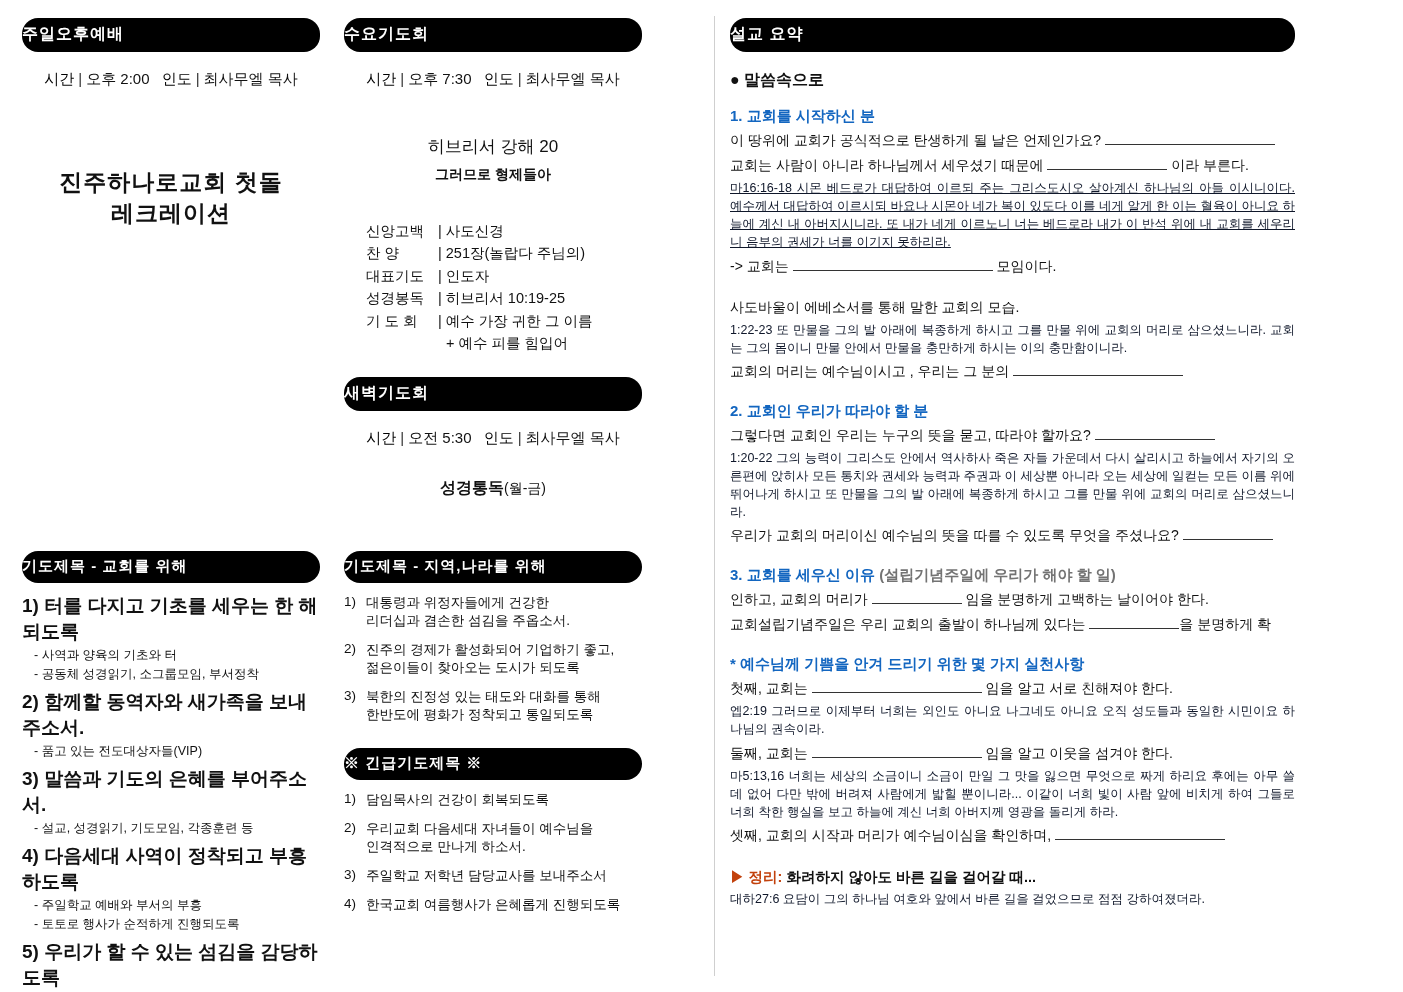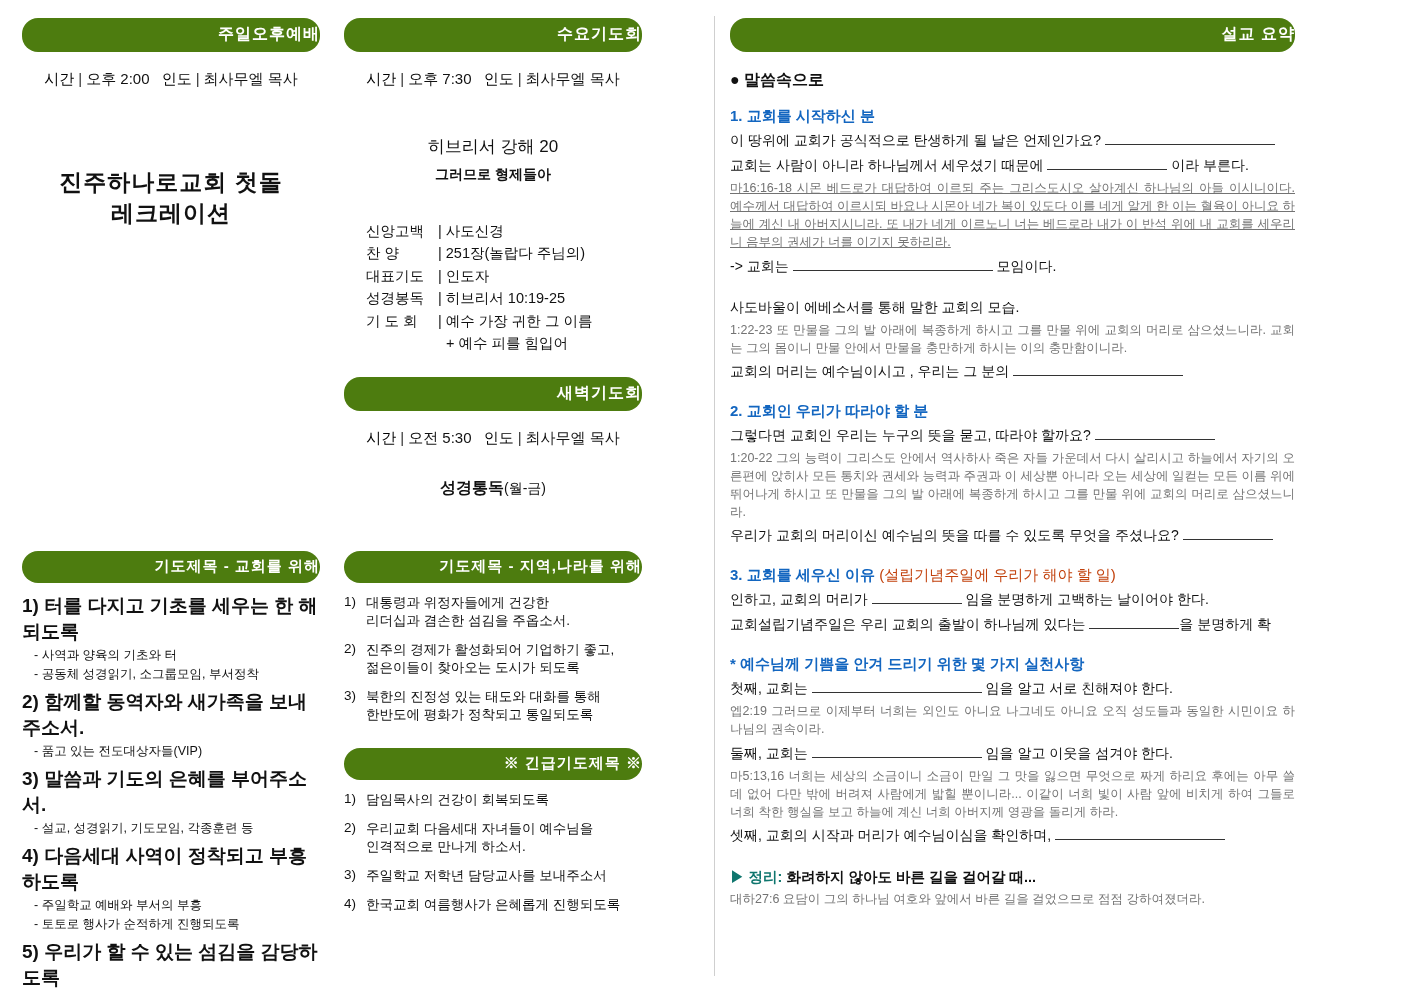--- a/index.html
+++ b/index.html
@@ -11,24 +11,24 @@
     color:#111;
     position:relative;
     overflow:hidden;
   }
   .page { position:relative; width:1403px; height:992px; display:flex; }
   .left-pane { width:714px; position:relative; padding:18px 14px 0 22px; }
   .divider { position:absolute; left:714px; top:16px; width:1px; height:960px; background:#cfcfcf; }
   .right-pane { width:607px; position:relative; padding:18px 26px 0 16px; }
 
   .pill {
-    background:#4d7c0f;
+    background:#000000;
     color:#ffffff;
     border-radius:16px;
-    text-align:right;
+    text-align:left;
     font-weight:bold;
     font-size:16px;
     padding:6px 0 7px 0;
     letter-spacing:1px;
   }
   .pill.small { font-size:15px; }
 
   .cols { display:flex; gap:24px; }
   .col { width:298px; }
   .center { text-align:center; }
@@ -52,29 +52,29 @@
   .pray-sub { font-size:12.5px; margin-left:12px; margin-top:2px; font-weight:normal;}
   .pray-num { font-size:13.5px; margin-top:11px; }
   .pray-num .txt { display:block; margin-left:22px; margin-top:0; }
   .pray-num .hang { display:inline-block; width:22px; vertical-align:top;}
 
   
   .r-dot { font-size:16px; font-weight:bold; margin-top:18px; }
   .r-head { color:#1366c0; font-weight:bold; font-size:15px; margin-top:16px; }
   .r-head.star { color:#1366c0; }
   .r-text { font-size:14px; margin-top:4px; line-height:1.5; }
-  .r-verse { color:#737373; font-size:12.5px; line-height:1.45; margin-top:3px; text-align:justify; }
+  .r-verse { color:#0f172a; font-size:12.5px; line-height:1.45; margin-top:3px; text-align:justify; }
   .r-verse.ul { text-decoration:underline; }
   .blank { display:inline-block; border-bottom:1px solid #333; height:13px; }
   .b-sm { width:90px; }
   .b-md { width:120px; }
   .b-lg { width:170px; }
   .b-xl { width:200px; }
   .tri { font-weight:bold; font-size:14.5px; margin-top:22px; }
-  .tri .t1 { color:#0f766e; }
+  .tri .t1 { color:#c2410c; }
   .mt20 { margin-top:20px; }
 </style>
 </head>
 <body>
 
 <div class="page">
 
   <div class="left-pane">
 
     <div class="cols">
@@ -205,21 +205,21 @@
 
     <div class="r-text mt20">사도바울이 에베소서를 통해 말한 교회의 모습.</div>
     <div class="r-verse">1:22-23 또 만물을 그의 발 아래에 복종하게 하시고 그를 만물 위에 교회의 머리로 삼으셨느니라. 교회는 그의 몸이니 만물 안에서 만물을 충만하게 하시는 이의 충만함이니라.</div>
     <div class="r-text"><span>교회의 머리는 예수님이시고 ,  우리는 그 분의</span> <span class="blank b-lg"></span></div>
 
     <div class="r-head mt20">2. 교회인 우리가 따라야 할 분</div>
     <div class="r-text"><span>그렇다면 교회인 우리는 누구의 뜻을 묻고, 따라야 할까요?</span> <span class="blank b-md"></span></div>
     <div class="r-verse">1:20-22 그의 능력이 그리스도 안에서 역사하사 죽은 자들 가운데서 다시 살리시고 하늘에서 자기의 오른편에 앉히사 모든 통치와 권세와 능력과 주권과 이 세상뿐 아니라 오는 세상에 일컫는 모든 이름 위에 뛰어나게 하시고 또 만물을 그의 발 아래에 복종하게 하시고 그를 만물 위에 교회의 머리로 삼으셨느니라.</div>
     <div class="r-text"><span>우리가 교회의 머리이신 예수님의 뜻을 따를 수 있도록 무엇을 주셨나요?</span> <span class="blank b-sm"></span></div>
 
-    <div class="r-head mt20"><span>3. 교회를 세우신 이유</span> <span style="color:#c2410c;font-weight:normal;">(설립기념주일에 우리가 해야 할 일)</span></div>
+    <div class="r-head mt20"><span>3. 교회를 세우신 이유</span> <span style="color:#737373;font-weight:bold;">(설립기념주일에 우리가 해야 할 일)</span></div>
     <div class="r-text"><span>인하고, 교회의 머리가</span> <span class="blank b-sm"></span> <span>임을 분명하게 고백하는 날이어야 한다.</span></div>
     <div class="r-text"><span>교회설립기념주일은 우리 교회의 출발이 하나님께 있다는</span> <span class="blank b-sm"></span><span>을 분명하게 확</span></div>
 
     <div class="r-head star mt20">*  예수님께 기쁨을 안겨 드리기 위한 몇 가지 실천사항</div>
     <div class="r-text"><span>첫째, 교회는</span> <span class="blank b-lg"></span> <span>임을 알고 서로 친해져야 한다.</span></div>
     <div class="r-verse">엡2:19 그러므로 이제부터 너희는 외인도 아니요 나그네도 아니요 오직 성도들과 동일한 시민이요 하나님의 권속이라.</div>
     <div class="r-text"><span>둘째, 교회는</span> <span class="blank b-lg"></span> <span>임을 알고 이웃을 섬겨야 한다.</span></div>
     <div class="r-verse">마5:13,16 너희는 세상의 소금이니 소금이 만일 그 맛을 잃으면 무엇으로 짜게 하리요 후에는 아무 쓸데 없어 다만 밖에 버려져 사람에게 밟힐 뿐이니라... 이같이 너희 빛이 사람 앞에 비치게 하여 그들로 너희 착한 행실을 보고 하늘에 계신 너희 아버지께 영광을 돌리게 하라.</div>
     <div class="r-text"><span>셋째, 교회의 시작과 머리가 예수님이심을 확인하며,</span> <span class="blank b-lg"></span></div>
 

